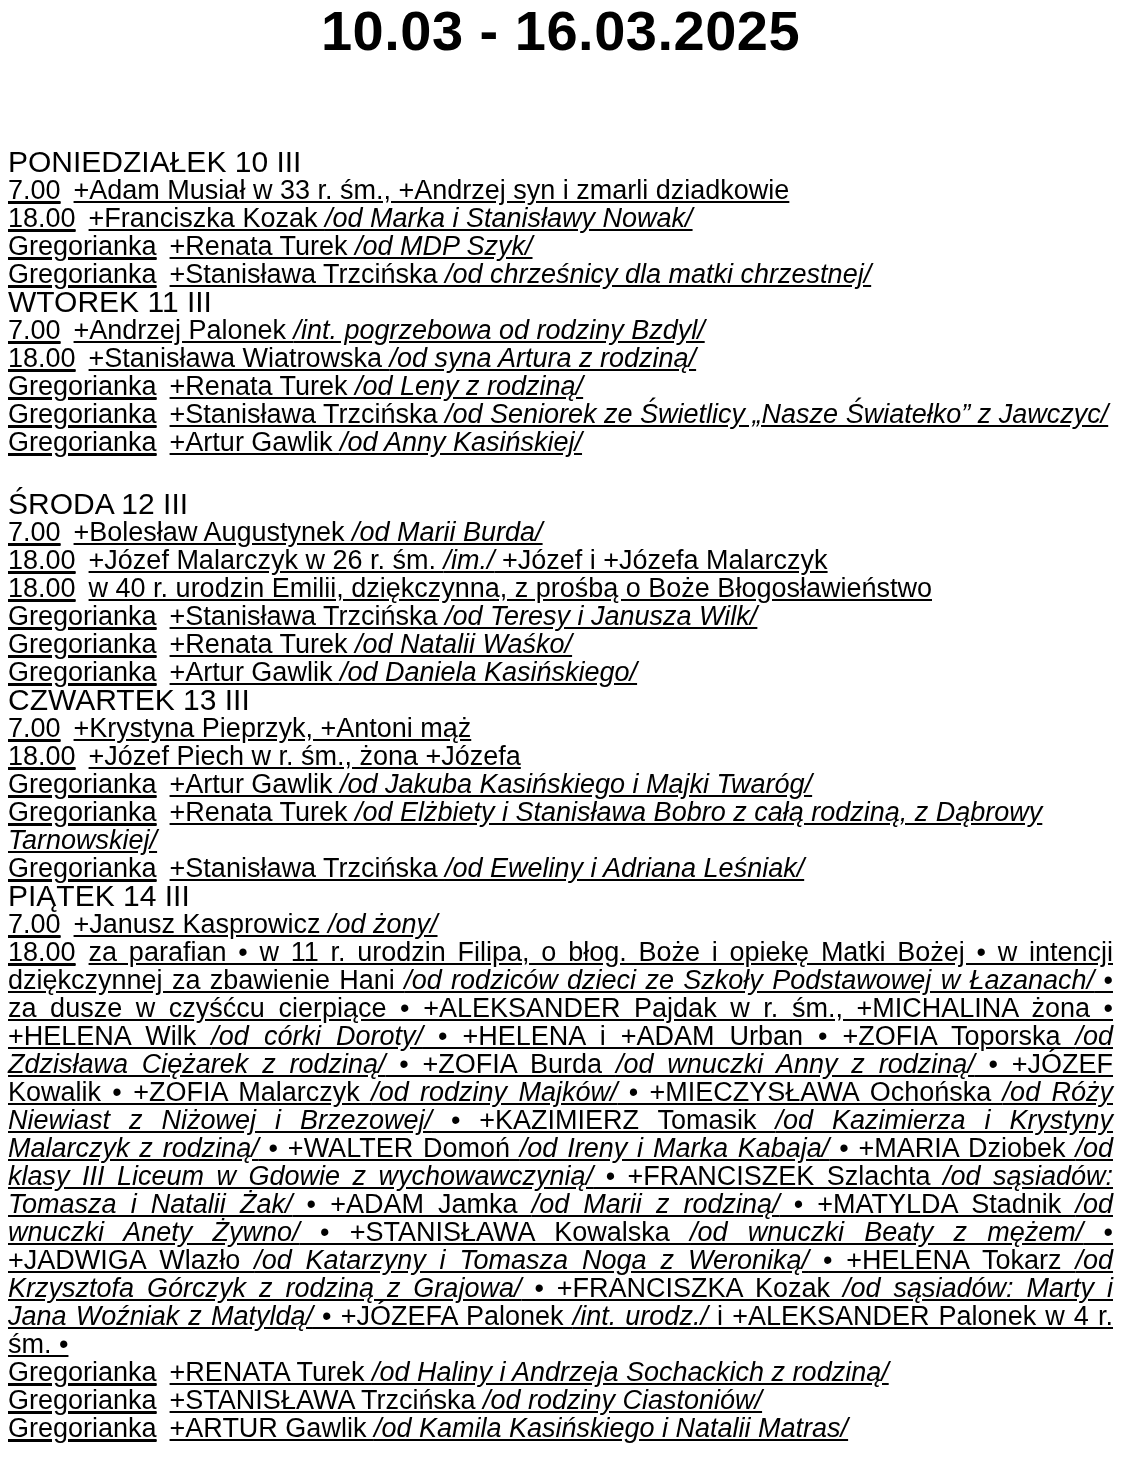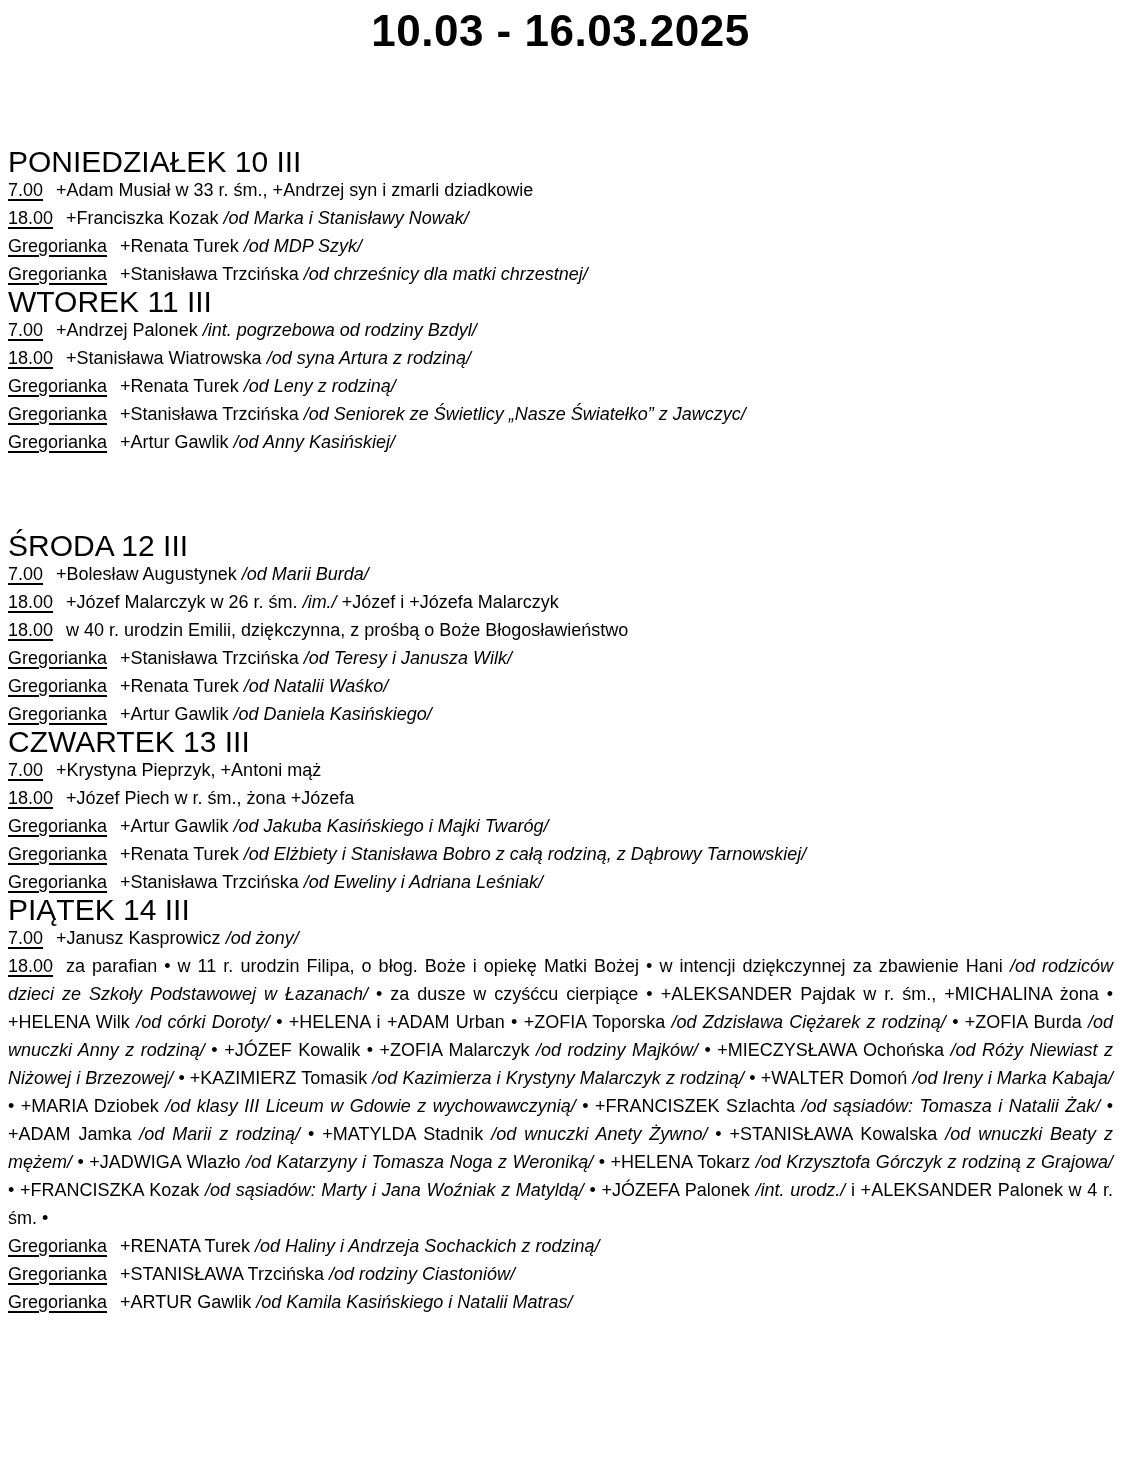--- a/index.html
+++ b/index.html
@@ -16,44 +16,45 @@
   }
   .page {
     padding: 0 10px 0 8px;
     box-sizing: border-box;
     width: 100%;
     height: 100%;
   }
   .page-title {
     margin: 6px 0 92px 0;
     text-align: center;
-    font-size: 44px;
+    font-size: 56px;
     line-height: 50px;
     font-weight: bold;
     letter-spacing: 0.5px;
   }
   .day {
   }
   .day:first-child {
     margin-top: 0;
   }
   .day:nth-child(3) {
-    margin-top: 76px;
+    margin-top: 34px;
   }
   .day-header {
     margin: 0;
     font-size: 30px;
     line-height: 28px;
     font-weight: normal;
   }
   .entry {
     margin: 0;
-    font-size: 18px;
+    font-size: 27px;
     line-height: 28px;
     font-weight: normal;
+    text-decoration: underline;
   }
   .entry.justify {
     text-align: justify;
   }
   .entry-label {
     text-decoration: underline;
     text-decoration-thickness: 1.5px;
     text-underline-offset: 3px;
     margin-right: 13px;
   }

